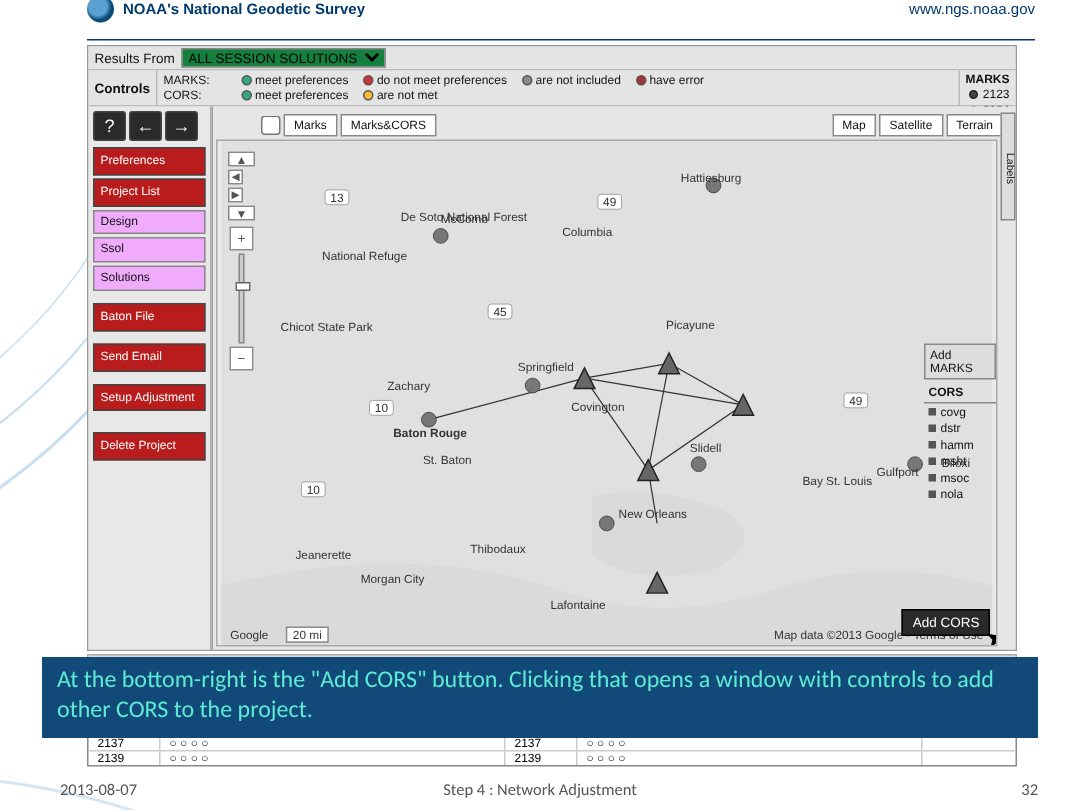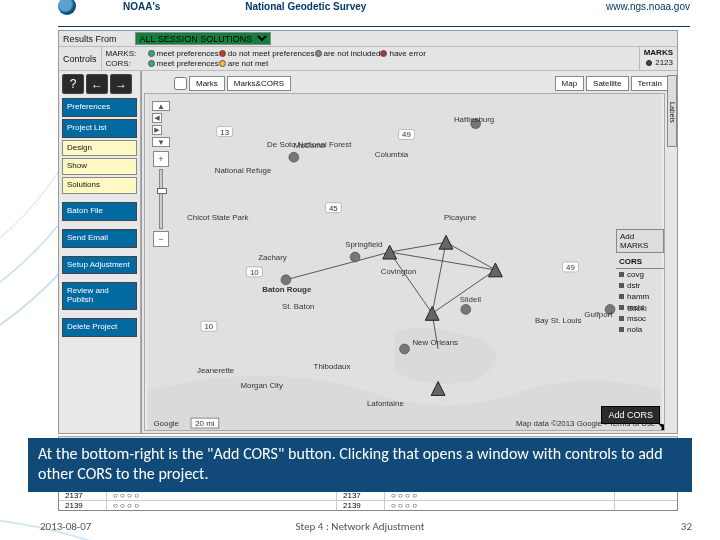--- a/index.html
+++ b/index.html
@@ -14,59 +14,59 @@
     position: absolute; left: -120px; top: 80px;
     width: 300px; height: 500px;
     pointer-events: none; z-index: 0;
   }
   .bg-curves svg { width: 100%; height: 100%; }
 
   .noaa-bar {
     position: absolute; top: 6px; left: 58px; right: 30px;
     height: 18px; display: flex; align-items: center;
     font-size: 10px; color: #333;
-    border-bottom: 1px solid #003a6b; padding-bottom: 20px; gap: 41px;
+    border-bottom: 1px solid #003a6b; padding-bottom: 20px;
   }
   .noaa-bar .logo {
     width: 18px; height: 18px; border-radius: 50%;
     background: radial-gradient(circle at 40% 40%, #5aa0d0 40%, #0a4b7a 60%);
     margin-right: 6px;
   }
   .noaa-bar b { color: #003a6b; }
   .noaa-bar em { font-style: italic; color: #003a6b; }
   .noaa-bar .url { margin-left: auto; color: #003a6b; }
 
   .app-shell {
     position: absolute; top: 30px; left: 58px; width: 620px; height: 404px;
     background: #f0f0f0; border: 1px solid #999;
     font-size: 9px; color: #111;
   }
 
   .results-row {
     height: 16px; display: flex; align-items: center; padding: 0 4px;
     border-bottom: 1px solid #bbb; background: #e4e4e4;
-    font-size: 9px; gap: 18px;
+    font-size: 9px; gap: 4px;
   }
   .results-row select {
     font-size: 9px; height: 13px; background: #15803d; border: 1px solid #888;
   }
 
   .filter-row {
     height: 24px; display: flex; align-items: center;
     border-bottom: 1px solid #bbb; background: #e4e4e4;
   }
   .controls-label, .marks-label {
-    writing-mode: initial; font-weight: normal; padding: 0 4px;
+    writing-mode: initial; font-weight: bold; padding: 0 4px;
     border-right: 1px solid #bbb; height: 100%; display: flex; align-items: center;
   }
   .filter-mid {
     flex: 1; padding: 0 4px; display: flex; flex-direction: column; justify-content: center;
     gap: 1px; font-size: 8px;
   }
-  .filter-mid .line { display: flex; align-items: center; }
+  .filter-mid .line { display: flex; gap: 10px; align-items: center; }
   .filter-mid .line span.head { width: 42px; display: inline-block; }
   .bullet { display: inline-block; width: 7px; height: 7px; border-radius: 50%;
             background: #888; border: 1px solid #555; margin-right: 2px; vertical-align: middle; }
   .bullet.ok { background: #3a7; }
   .bullet.no { background: #c33; }
   .bullet.warn { background: #fb3; }
   .bullet.err { background: #a33; }
   .marks-ids {
     border-left: 1px solid #bbb; height: 100%; padding: 1px 4px;
     font-size: 8px; text-align: right;
@@ -85,26 +85,26 @@
     display: flex; flex-direction: column;
   }
   .icon-row { display: flex; gap: 2px; padding: 3px; }
   .icon-btn {
     width: 22px; height: 20px; background: #2a2a2a; color: #fff;
     display: flex; align-items: center; justify-content: center;
     font-size: 12px; border: 1px solid #444; border-radius: 2px;
     cursor: pointer;
   }
   .side-btn {
-    margin: 1px 3px; padding: 3px 4px; background: #fef9c3;
+    margin: 1px 3px; padding: 3px 4px; background: #f0abfc;
     border: 1px solid #888; font-size: 8px; text-align: left;
     line-height: 1.1; cursor: pointer;
   }
   .side-btn.dark {
-    background: #0369a1; color: #fff; border: 1px solid #444;
+    background: #b91c1c; color: #fff; border: 1px solid #444;
     padding: 4px;
   }
   .side-gap { height: 6px; }
 
   .map-wrap {
     flex: 1; position: relative; background: #e6e6e6;
     border-left: 1px solid #999;
   }
   .map-toolbar {
     position: absolute; top: 4px; left: 6px; right: 6px; height: 16px;
@@ -177,21 +177,21 @@
     border: 1px solid #888; font-size: 8px; display: flex; flex-direction: column;
     background: #fff;
   }
   .bottom-table .r { display: flex; height: 11px; border-top: 1px solid #ccc; }
   .bottom-table .r div { border-right: 1px solid #ccc; padding: 0 6px; flex: 0 0 auto; }
   .bottom-table .r .id { width: 48px; }
   .bottom-table .r .dots { width: 230px; }
 
   .callout {
     position: absolute; left: 28px; top: 438px; right: 28px; height: 52px;
-    background: #114a78; color: #ffffff; padding: 6px 10px;
+    background: #114a78; color: #5eead4; padding: 6px 10px;
     font-family: Calibri, Arial, sans-serif; font-size: 16px; line-height: 1.25;
     z-index: 5;
   }
   .callout-underline {
     position: absolute; left: 28px; right: 28px; top: 490px; height: 2px;
     background: #114a78; z-index: 5;
   }
 
   .footer {
     position: absolute; left: 0; right: 0; bottom: 6px; height: 16px;
@@ -259,30 +259,29 @@
 
     <div class="sidebar">
       <div class="icon-row">
         <div class="icon-btn">?</div>
         <div class="icon-btn">←</div>
         <div class="icon-btn">→</div>
       </div>
       <div class="side-btn dark">Preferences</div>
       <div class="side-btn dark">Project List</div>
       <div class="side-btn">Design</div>
-      <div class="side-btn">Show</div>
+      <div class="side-btn">Ssol</div>
       <div class="side-btn">Solutions</div>
       <div class="side-gap"></div>
       <div class="side-btn dark">Baton File</div>
       <div class="side-gap"></div>
       <div class="side-btn dark">Send Email</div>
       <div class="side-gap"></div>
       <div class="side-btn dark">Setup Adjustment</div>
       <div class="side-gap"></div>
-      <div class="side-btn dark">Review and Publish</div>
       <div class="side-gap"></div>
       <div class="side-btn dark">Delete Project</div>
     </div>
 
     <div class="map-wrap">
       <div class="map-toolbar">
         <input type="checkbox" style="margin: 0px 2px 0px 26px;">
         <span class="map-tab">Marks</span>
         <span class="map-tab">Marks&amp;CORS</span>
         <span class="toolbar-spacer"></span>

